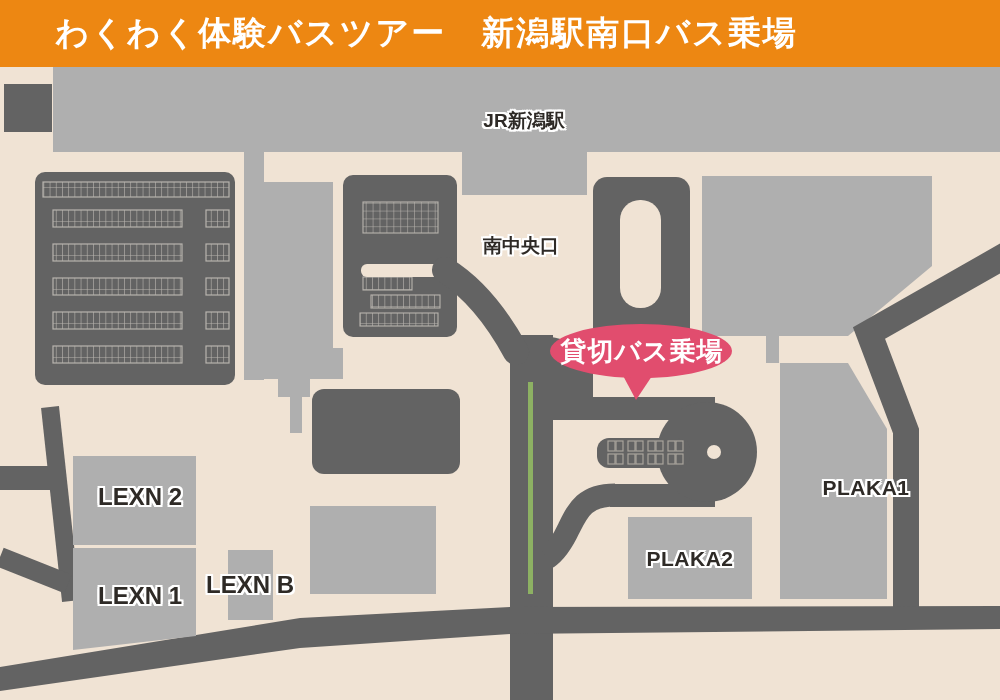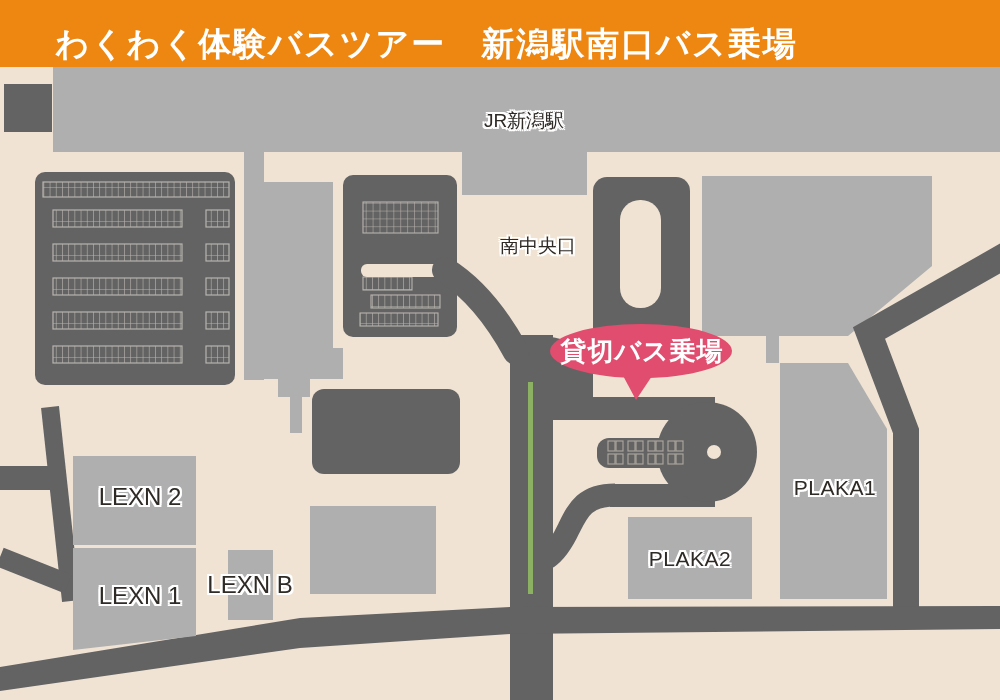--- a/index.html
+++ b/index.html
@@ -1,28 +1,28 @@
 <!DOCTYPE html>
 <html><head>
 <meta charset="utf-8">
 <style>
   html,body{margin:0;padding:0;}
   body{font-family:"Liberation Sans","DejaVu Sans",sans-serif;}
   #stage{position:relative;width:1000px;height:700px;overflow:hidden;background:#F0E3D4;}
   #map-svg{position:absolute;left:0;top:0;}
   .lbl{position:absolute;transform:translate(-50%,-50%);white-space:nowrap;
-       font-weight:normal;color:#2E2A26;
+       font-weight:bold;color:#2E2A26;
        text-shadow:-2px -2px 0 #fff,2px -2px 0 #fff,-2px 2px 0 #fff,2px 2px 0 #fff,
                    -2px 0 0 #fff,2px 0 0 #fff,0 -2px 0 #fff,0 2px 0 #fff;}
   .lbl.s19{font-size:19px;}
   .lbl.s21{font-size:21px;letter-spacing:0.5px;}
   .lbl.s17{font-size:24px;}
   #title{position:absolute;left:0;top:0;width:853px;height:67px;
          display:flex;align-items:center;justify-content:center;
-         color:#FFFFFF;font-size:33px;font-weight:bold;letter-spacing:2px;text-shadow:none;margin-top:11px;}
+         color:#FFFFFF;font-size:33px;font-weight:bold;letter-spacing:2px;text-shadow:none;}
   #callout-text{position:absolute;transform:translate(-50%,-50%);
          color:#FFFFFF;font-size:26px;font-weight:bold;letter-spacing:1px;white-space:nowrap;}
 </style>
 </head>
 <body>
 
 <div id="stage">
 
   <svg id="map-svg" width="1000" height="700" viewBox="0 0 1000 700">
     <defs>
@@ -148,21 +148,21 @@
       <polygon points="620,370 656,370 636,400" fill="#E14D6E"></polygon>
       <ellipse cx="641" cy="351" rx="91" ry="27" fill="#E14D6E"></ellipse>
     </g>
 
     <rect x="0" y="0" width="1000" height="67" fill="#ED8712"></rect>
   </svg>
 
   <div id="title">わくわく体験バスツアー　新潟駅南口バス乗場</div>
 
   <div class="lbl s19" style="left:524px;top:121px;">JR新潟駅</div>
-  <div class="lbl s19" style="left:538px;top:246px;">南中央口</div>
-  <div class="lbl s21" style="left:835px;top:488px;">PLAKA1</div>
+  <div class="lbl s19" style="left:521px;top:246px;">南中央口</div>
+  <div class="lbl s21" style="left:866px;top:488px;">PLAKA1</div>
   <div class="lbl s21" style="left:690px;top:559px;">PLAKA2</div>
   <div class="lbl s17" style="left:140px;top:497px;">LEXN 2</div>
   <div class="lbl s17" style="left:140px;top:596px;">LEXN 1</div>
   <div class="lbl s17" style="left:250px;top:585px;">LEXN B</div>
 
   <div id="callout-text" style="left:642px;top:351px;">貸切バス乗場</div>
 </div>
 
 </body></html>

